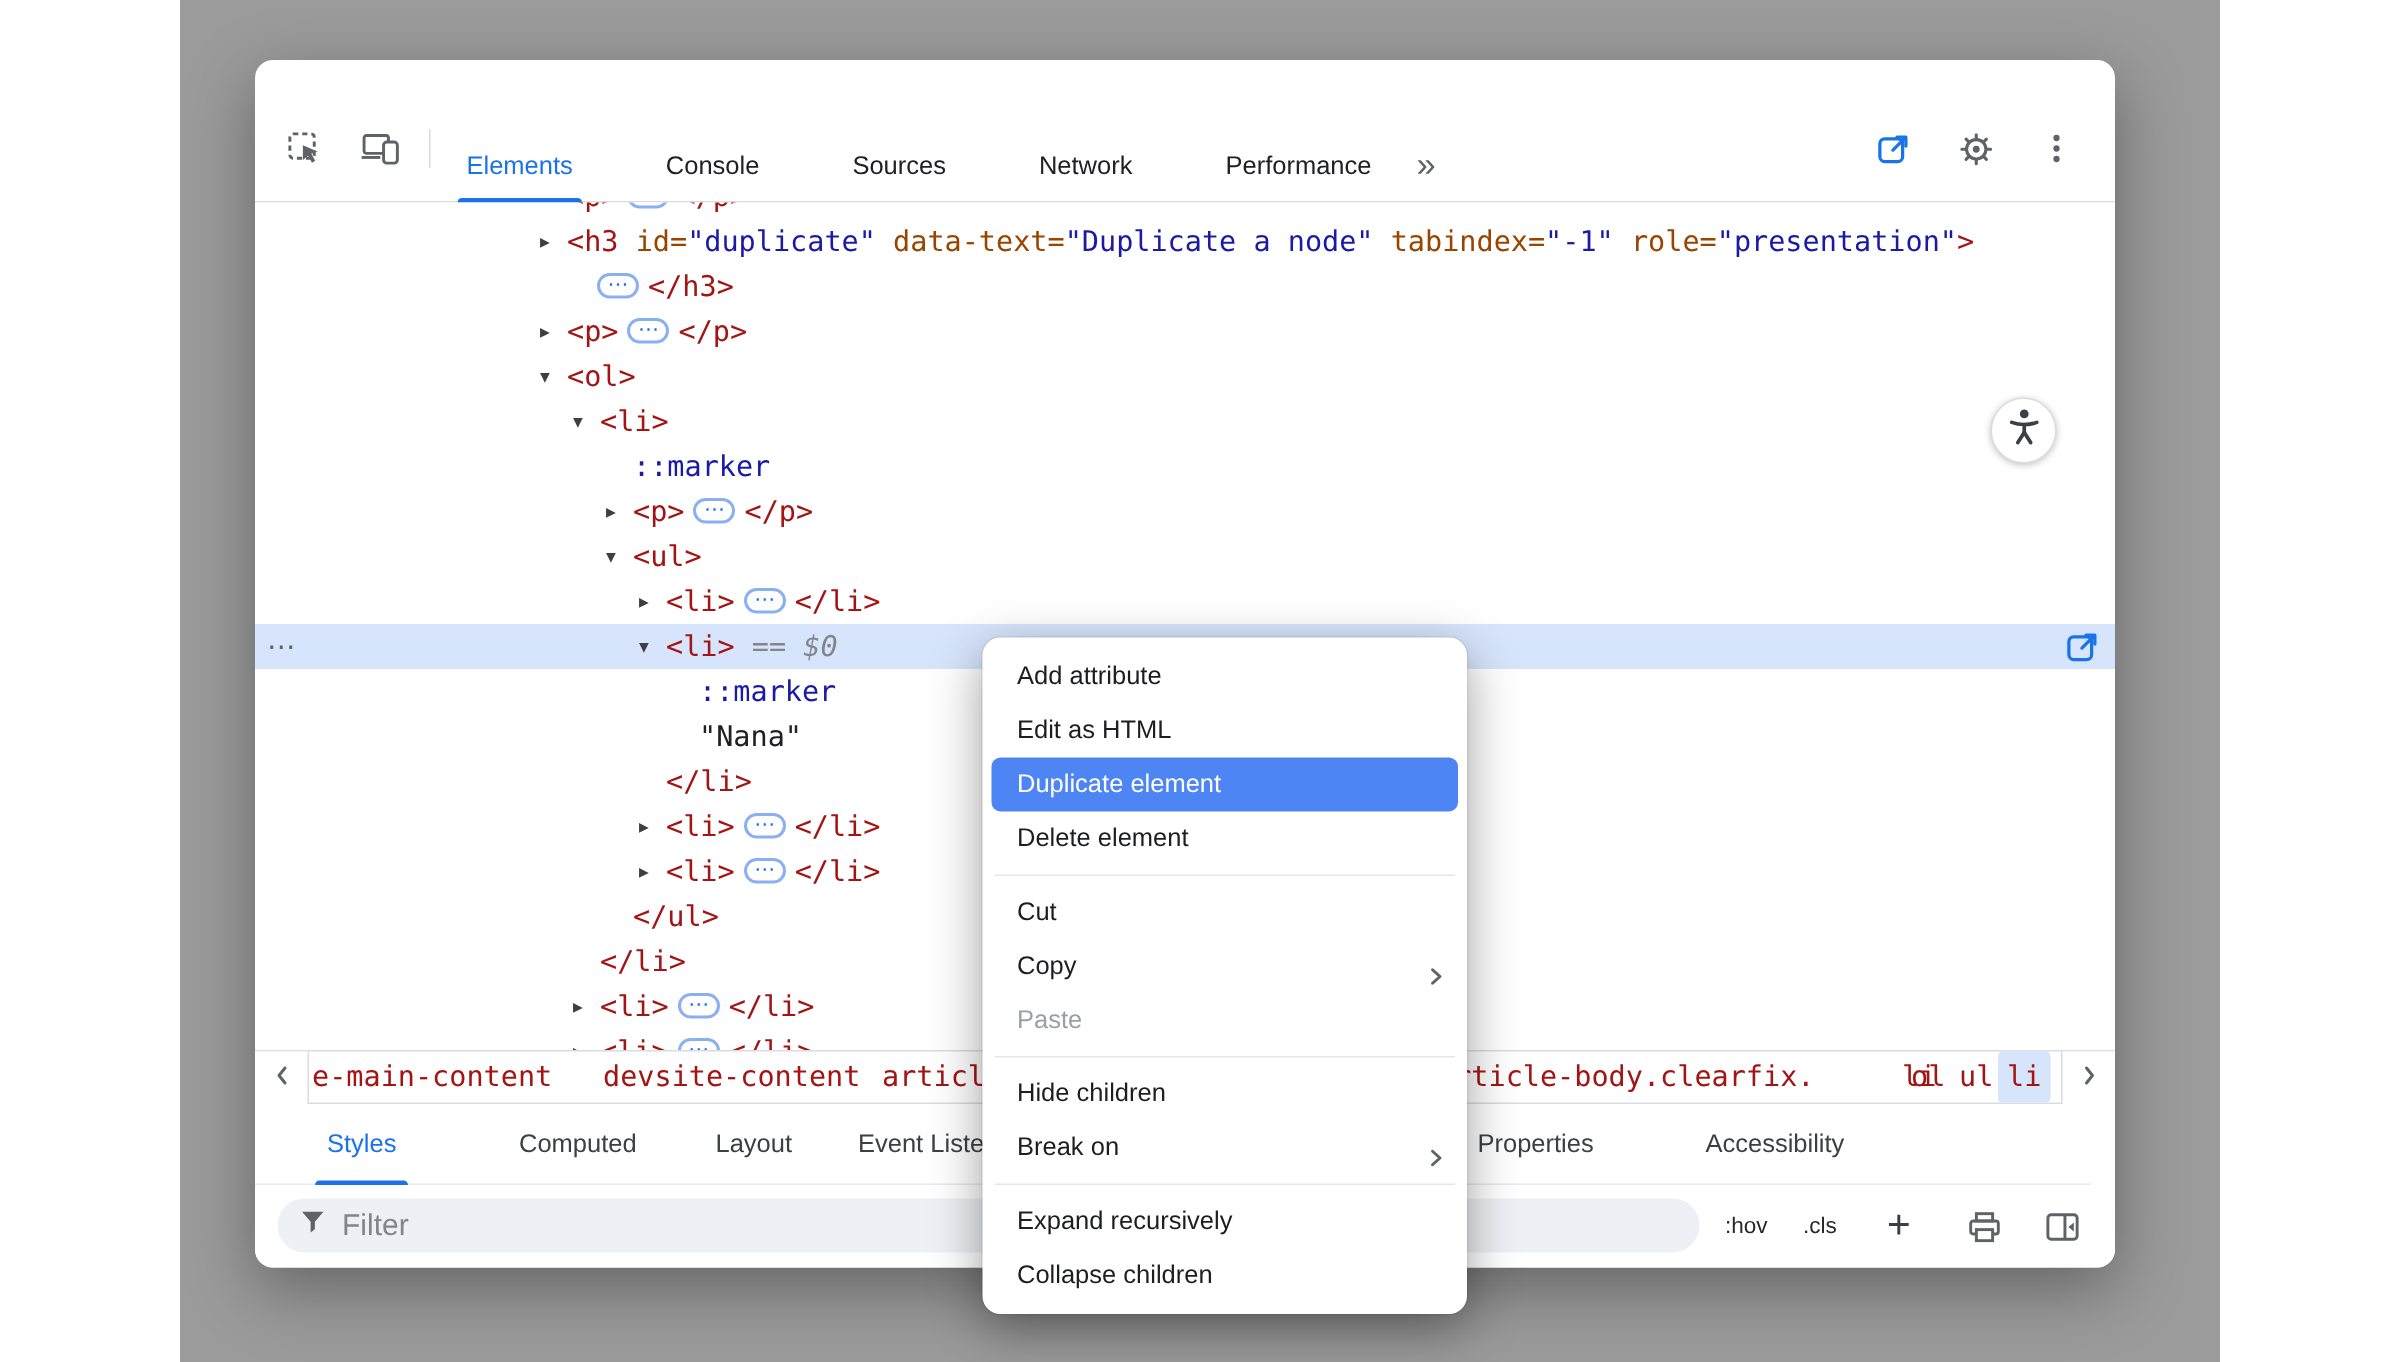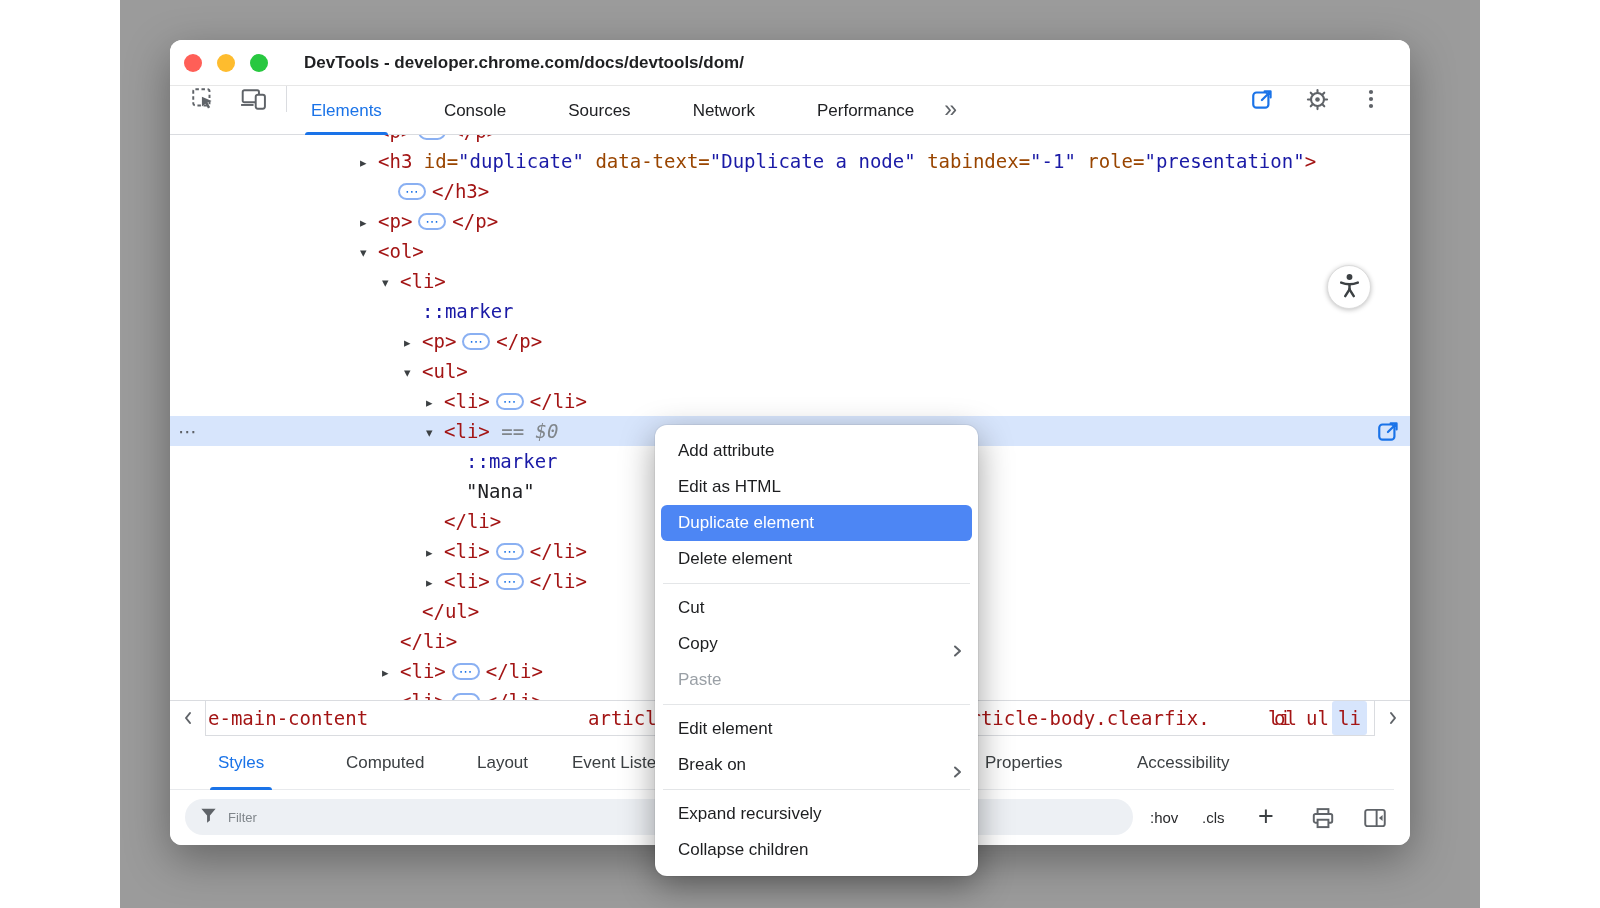--- a/index.html
+++ b/index.html
@@ -74,21 +74,21 @@
   .stab{position:absolute;top:0;font-size:17px;color:#3c4043;line-height:54px;white-space:pre}
   .stab.active{color:#1a73e8;font-weight:400}
   .stab.active::after{content:"";position:absolute;left:-8px;right:-8px;bottom:0;height:3px;
     background:#1a73e8;border-radius:3px 3px 0 0}
 
   
   .filterrow{position:absolute;top:751px;left:0;right:0;height:54px;background:#fff;
     border-radius:0 0 12px 12px}
   .filterpill{position:absolute;left:15px;top:8px;width:948px;height:36px;background:#edf0f4;
     border-radius:18px;display:flex;align-items:center;padding-left:14px;gap:10px}
-  .filtertext{font-size:13px;color:#80868b}
+  .filtertext{font-size:20px;color:#80868b}
   .fr-label{position:absolute;top:0;line-height:54px;font-size:15px;color:#28292b}
   .fr-plus{position:absolute;top:0;line-height:50px;font-size:27px;font-weight:300;color:#3c4043}
   .fr-icon{position:absolute;top:14px;width:26px;height:26px}
 
   
   .menu{position:absolute;left:655px;top:425px;width:323px;background:#fff;border-radius:12px;
     padding:8px 0;z-index:10;
     box-shadow:0 10px 34px rgba(0,0,0,.38),0 0 0 1px rgba(0,0,0,.05)}
   .mitem{height:36px;line-height:36px;margin:0 6px;padding:0 14px 0 17px;border-radius:6px;
     font-size:17px;color:#1d1e20;position:relative}
@@ -98,28 +98,20 @@
   .mchev{position:absolute;right:10px;top:50%;transform:translateY(-50%);width:10px;height:16px}
 </style>
 </head>
 <body>
 
 <div class="stage">
   <div class="backdrop"></div>
 
   <div class="window">
 
-    <div class="titlebar">
-      <div class="lights">
-        <span class="light red"></span>
-        <span class="light yellow"></span>
-        <span class="light green"></span>
-      </div>
-      <div class="wtitle">DevTools - developer.chrome.com/docs/devtools/dom/</div>
-    </div>
 
     <div class="toolbar">
       <div class="tbicons">
         <span class="icon24">
           <svg viewBox="0 0 24 24" width="26" height="26">
               <rect x="3" y="3" width="15" height="15" rx="2" fill="none" stroke="#5f6368" stroke-width="1.8" stroke-dasharray="3.2 2.4"></rect>
               <path d="M11 10 L20 13.8 L16.2 15.2 L18.6 19.6 L16.6 20.8 L14.2 16.4 L11 19 Z" fill="#5f6368"></path>
             </svg>
         </span>
         <span class="icon24">
@@ -213,20 +205,21 @@
         </span>
       </div>
       <div class="crumbnav right">
         <span>
           <svg width="12" height="16" viewBox="0 0 12 16">
               <path d="M4 3 L8 8 L4 13" stroke="#5f6368" stroke-width="2" fill="none" stroke-linecap="round" stroke-linejoin="round"></path>
             </svg>
         </span>
       </div>
     <div class="crumb" style="left: 38px;">e-main-content</div>
+        <div class="crumb" style="left: 232px;">devsite-content</div>
         <div class="crumb" style="left: 418px;">article</div>
         <div class="crumb" style="left: 788px;">article-body.clearfix.</div>
         <div class="crumb" style="left: 1060px; margin-left: 44px;">ol</div>
         <div class="crumb" style="left: 1098px;">li</div>
         <div class="crumb" style="left: 1136px;">ul</div>
         <div class="crumb sel" style="left: 1168px;">li</div>
       </div>
 
     <div class="sidetabs">
         <div class="stab active" style="left: 48px;">Styles</div>
@@ -273,21 +266,21 @@
       <div class="mitem">Edit as HTML</div>
       <div class="mitem hl">Duplicate element</div>
       <div class="mitem">Delete element</div>
       <div class="msep"></div>
       <div class="mitem">Cut</div>
       <div class="mitem">Copy<span class="mchev"><svg width="10" height="16" viewBox="0 0 10 16">
             <path d="M3 3.5 L8 8 L3 12.5" stroke="#5f6368" stroke-width="2" fill="none" stroke-linecap="round" stroke-linejoin="round"></path>
           </svg></span></div>
       <div class="mitem dis">Paste</div>
       <div class="msep"></div>
-      <div class="mitem">Edit element</div>
+      <div class="mitem">Hide children</div>
       <div class="mitem">Break on<span class="mchev"><svg width="10" height="16" viewBox="0 0 10 16">
             <path d="M3 3.5 L8 8 L3 12.5" stroke="#5f6368" stroke-width="2" fill="none" stroke-linecap="round" stroke-linejoin="round"></path>
           </svg></span></div>
       <div class="msep"></div>
       <div class="mitem">Expand recursively</div>
       <div class="mitem">Collapse children</div>
     </div>
 </div>
 
 </body></html>

